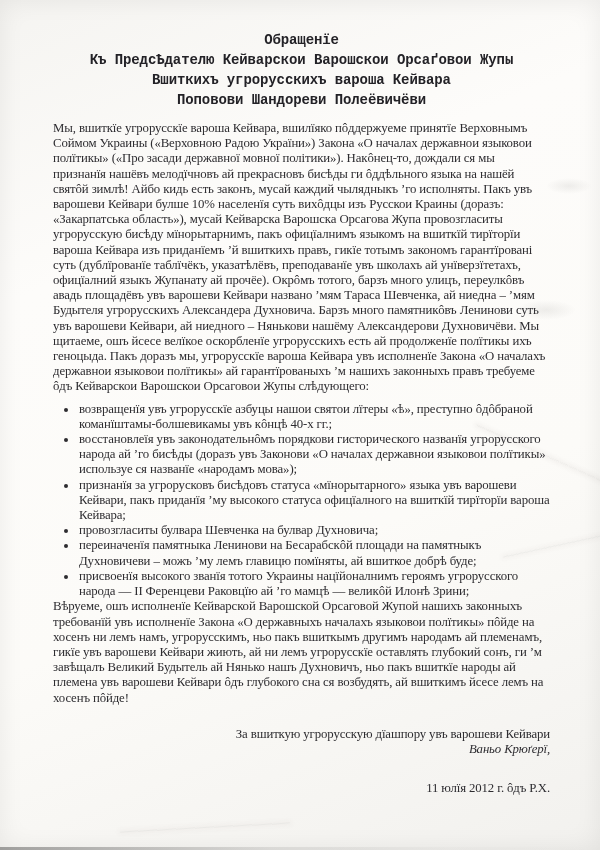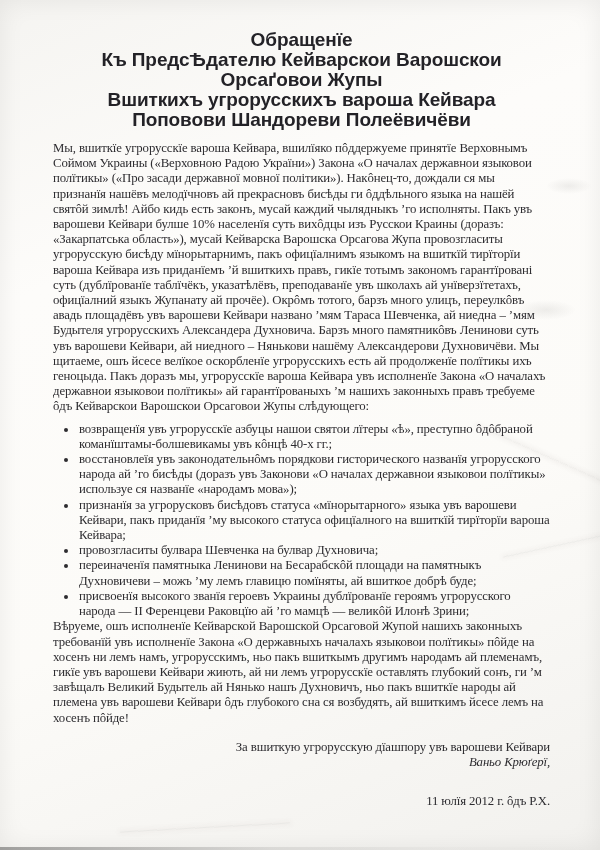--- a/index.html
+++ b/index.html
@@ -19,43 +19,43 @@
     color: #2d2c30;
   }
   .content {
     position: absolute;
     left: 53px;
     top: 30px;
     width: 497px;
   }
   .heading {
     text-align: center;
-    font-family: Liberation Sans, sans-serif;
+    font-family: Liberation Mono, monospace;
     font-weight: bold;
-    font-size: 19px;
+    font-size: 14px;
     line-height: 20px;
     color: #232227;
     letter-spacing: -0.1px;
   }
   .body-text {
     font-size: 12.8px;
     line-height: 15.2px;
     letter-spacing: -0.12px;
     text-align: left;
   }
   .para-1 { margin-top: 11px; }
   .demands {
     margin: 7px 0 0 0;
     padding: 0 0 0 25px;
     list-style: disc outside;
   }
   .demands li { padding-left: 1px; }
   .para-2 { }
   .signature {
-    margin-top: 14px;
+    margin-top: 21px;
     text-align: right;
   }
   .signature .sig-name { font-style: italic; text-align: right; }
   .date-line { margin-top: 24px; text-align: right; }
   
   .crease {
     position: absolute;
     pointer-events: none;
     background: rgba(90,88,84,0.07);
   }
@@ -93,21 +93,21 @@
     </div>
 
     <div class="body-text para-1">Мы, вшиткїе угрорусскїе вароша Кейвара, вшилїяко пôддержуеме принятїе Верховнымъ Соймом Украины («Верховною Радою України») Закона «О началах державнои языковои полїтикы» («Про засади державної мовної політики»). Накôнец-то, дождали ся мы признанїя нашёвъ мелодїчновъ ай прекрасновъ бисѣды ги ôддѣльного языка на нашёй святôй зимлѣ! Айбо кидь есть законъ, мусай каждий чылядныкъ ’го исполняты. Пакъ увъ варошеви Кейвари булше 10% населенїя суть вихôдцы изъ Русскои Краины (доразъ: «Закарпатська область»), мусай Кейварска Варошска Орсагова Жупа провозгласиты угрорусскую бисѣду мїнорытарнимъ, пакъ офицїалнимъ языкомъ на вшиткїй тирїторїи вароша Кейвара изъ приданїемъ ’й вшиткихъ правъ, гикїе тотымъ закономъ гарантїровані суть (дублїрованїе таблїчёкъ, указатѣлёвъ, преподаванїе увъ школахъ ай унїверзїтетахъ, офицїалний языкъ Жупанату ай прочёе). Окрôмъ тотого, барзъ много улицъ, переулкôвъ авадь площадёвъ увъ варошеви Кейвари названо ’мям Тараса Шевченка, ай ниедна – ’мям Будытеля угрорусскихъ Александера Духновича. Барзъ много памятникôвъ Ленинови суть увъ варошеви Кейвари, ай ниедного – Нянькови нашёму Александерови Духновичёви. Мы щитаеме, ошъ йсесе велїкое оскорбленїе угрорусскихъ есть ай продолженїе полїтикы ихъ геноцыда. Пакъ доразъ мы, угрорусскїе вароша Кейвара увъ исполненїе Закона «О началахъ державнои языковои полїтикы» ай гарантїрованыхъ ’м нашихъ законныхъ правъ требуеме ôдъ Кейварскои Варошскои Орсаговои Жупы слѣдующего:</div>
 
     <ul class="body-text demands">
       <li>возвращенїя увъ угрорусскїе азбуцы нашои святои лїтеры «ѣ», преступно ôдôбраной команїштамы-болшевикамы увъ кôнцѣ 40-х гг.;</li>
       <li>восстановлеїя увъ законодательнôмъ порядкови гисторического названїя угрорусского народа ай ’го бисѣды (доразъ увъ Законови «О началах державнои языковои полїтикы» используе ся названїе «народамъ мова»);</li>
       <li>признанїя за угрорусковъ бисѣдовъ статуса «мїнорытарного» языка увъ варошеви Кейвари, пакъ приданїя ’му высокого статуса офицїалного на вшиткїй тирїторїи вароша Кейвара;</li>
       <li>провозгласиты булвара Шевченка на булвар Духновича;</li>
       <li>переиначенїя памятныка Ленинови на Бесарабскôй площади на памятныкъ Духновичеви – можъ ’му лемъ главицю помїняты, ай вшиткое добрѣ буде;</li>
-      <li>присвоенїя высокого званїя героевъ Украины дублїрованїе героямъ угрорусского народа — II Ференцеви Раковцїю ай ’го мамцѣ — великôй Илонѣ Зрини;</li>
+      <li>присвоенїя высокого званїя тотого Украины нацїйоналнимъ героямъ угрорусского народа — II Ференцеви Раковцїю ай ’го мамцѣ — великôй Илонѣ Зрини;</li>
     </ul>
 
     <div class="body-text para-2">Вѣруеме, ошъ исполненїе Кейварской Варошской Орсаговой Жупой нашихъ законныхъ требованїй увъ исполненїе Закона «О державныхъ началахъ языковои полїтикы» пôйде на хосенъ ни лемъ намъ, угрорусскимъ, ньо пакъ вшиткымъ другимъ народамъ ай племенамъ, гикїе увъ варошеви Кейвари жиють, ай ни лемъ угрорусскїе оставлять глубокий сонъ, ги ’м завѣщалъ Великий Будытель ай Нянько нашъ Духновичъ, ньо пакъ вшиткїе народы ай племена увъ варошеви Кейвари ôдъ глубокого сна ся возбудять, ай вшиткимъ йсесе лемъ на хосенъ пôйде!</div>
 
     <div class="body-text signature">
       <div>За вшиткую угрорусскую дїашпору увъ варошеви Кейвари</div>
       <div class="sig-name">Ваньо Крюґерї,</div>
     </div>
 
     <div class="body-text date-line">11 юлїя 2012 г. ôдъ Р.Х.</div>

